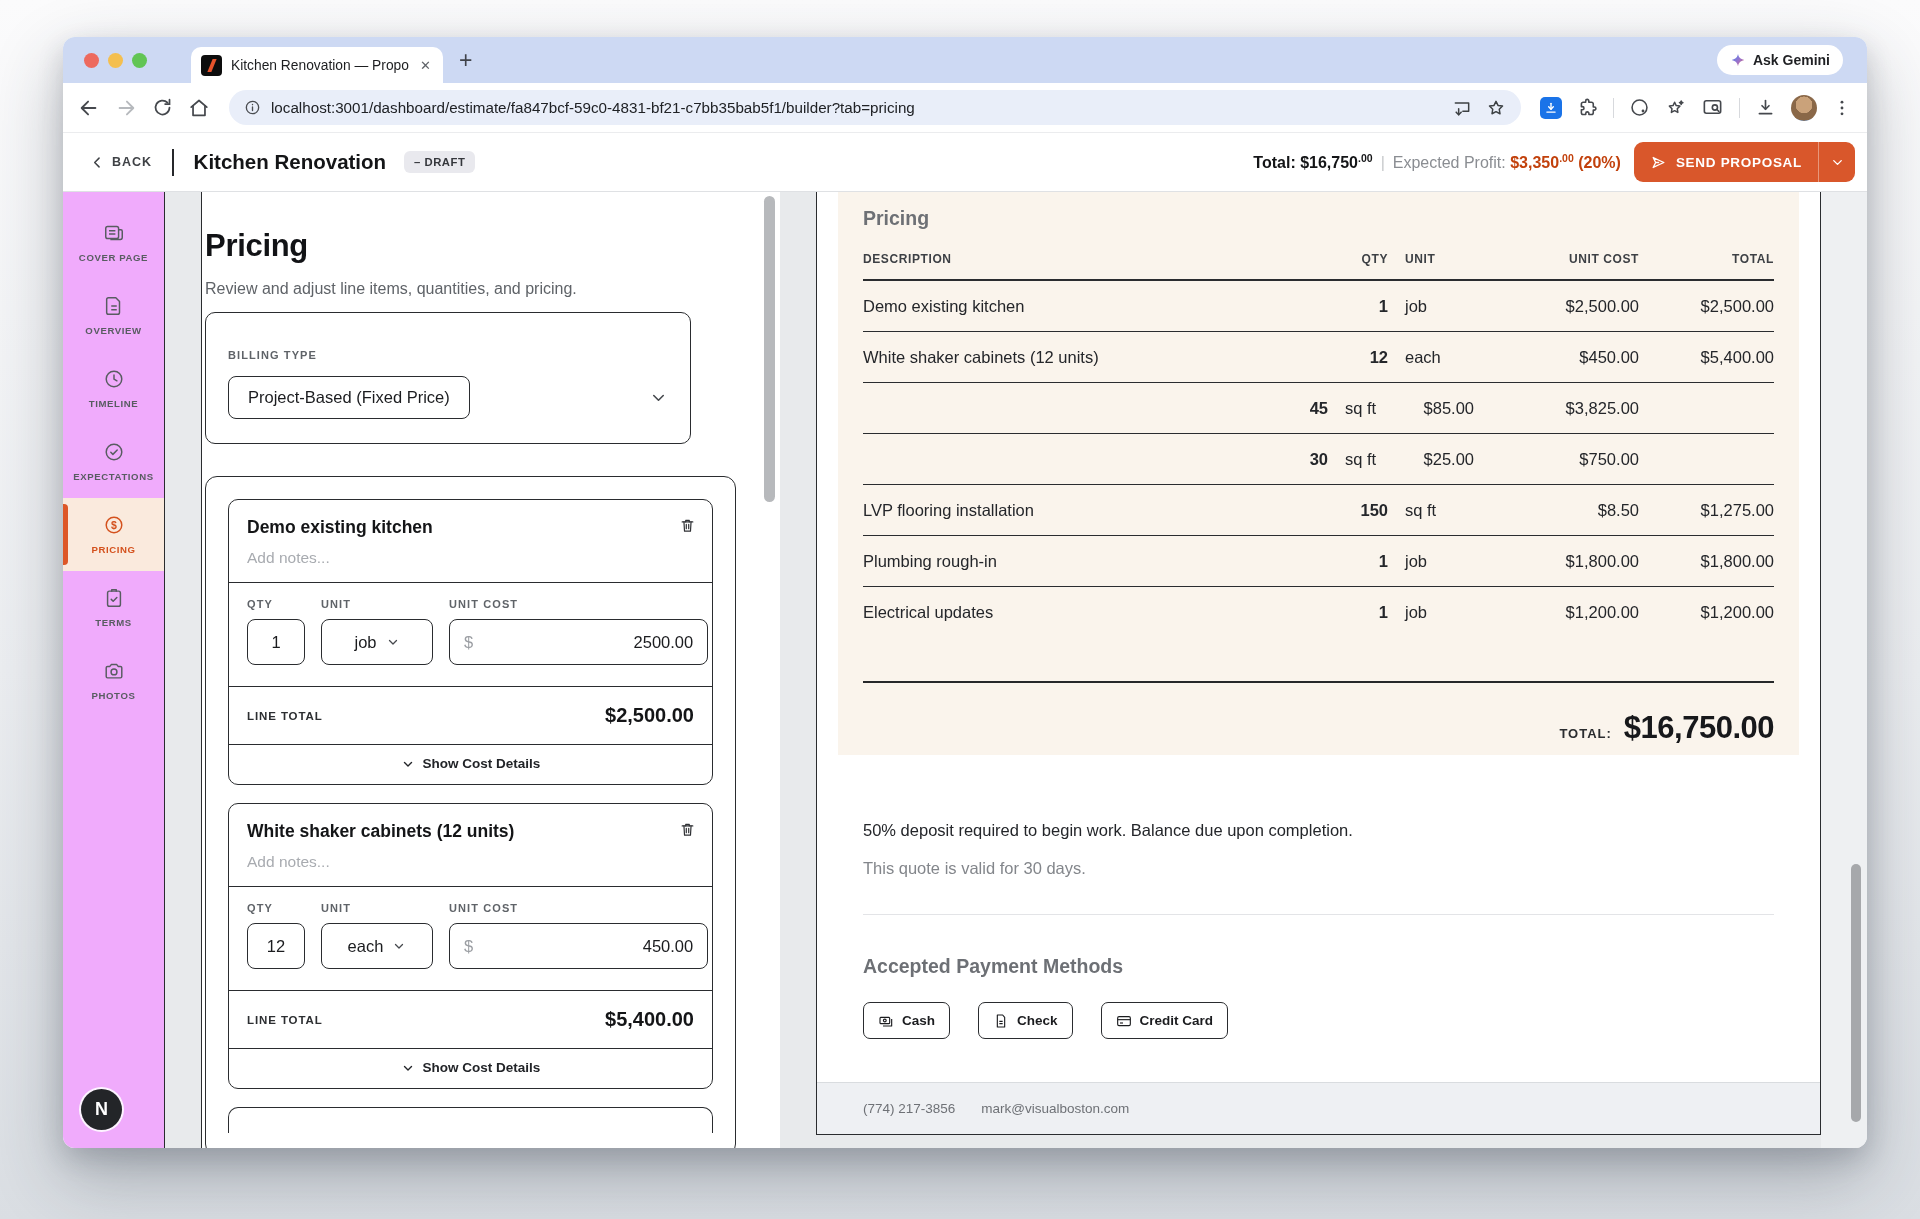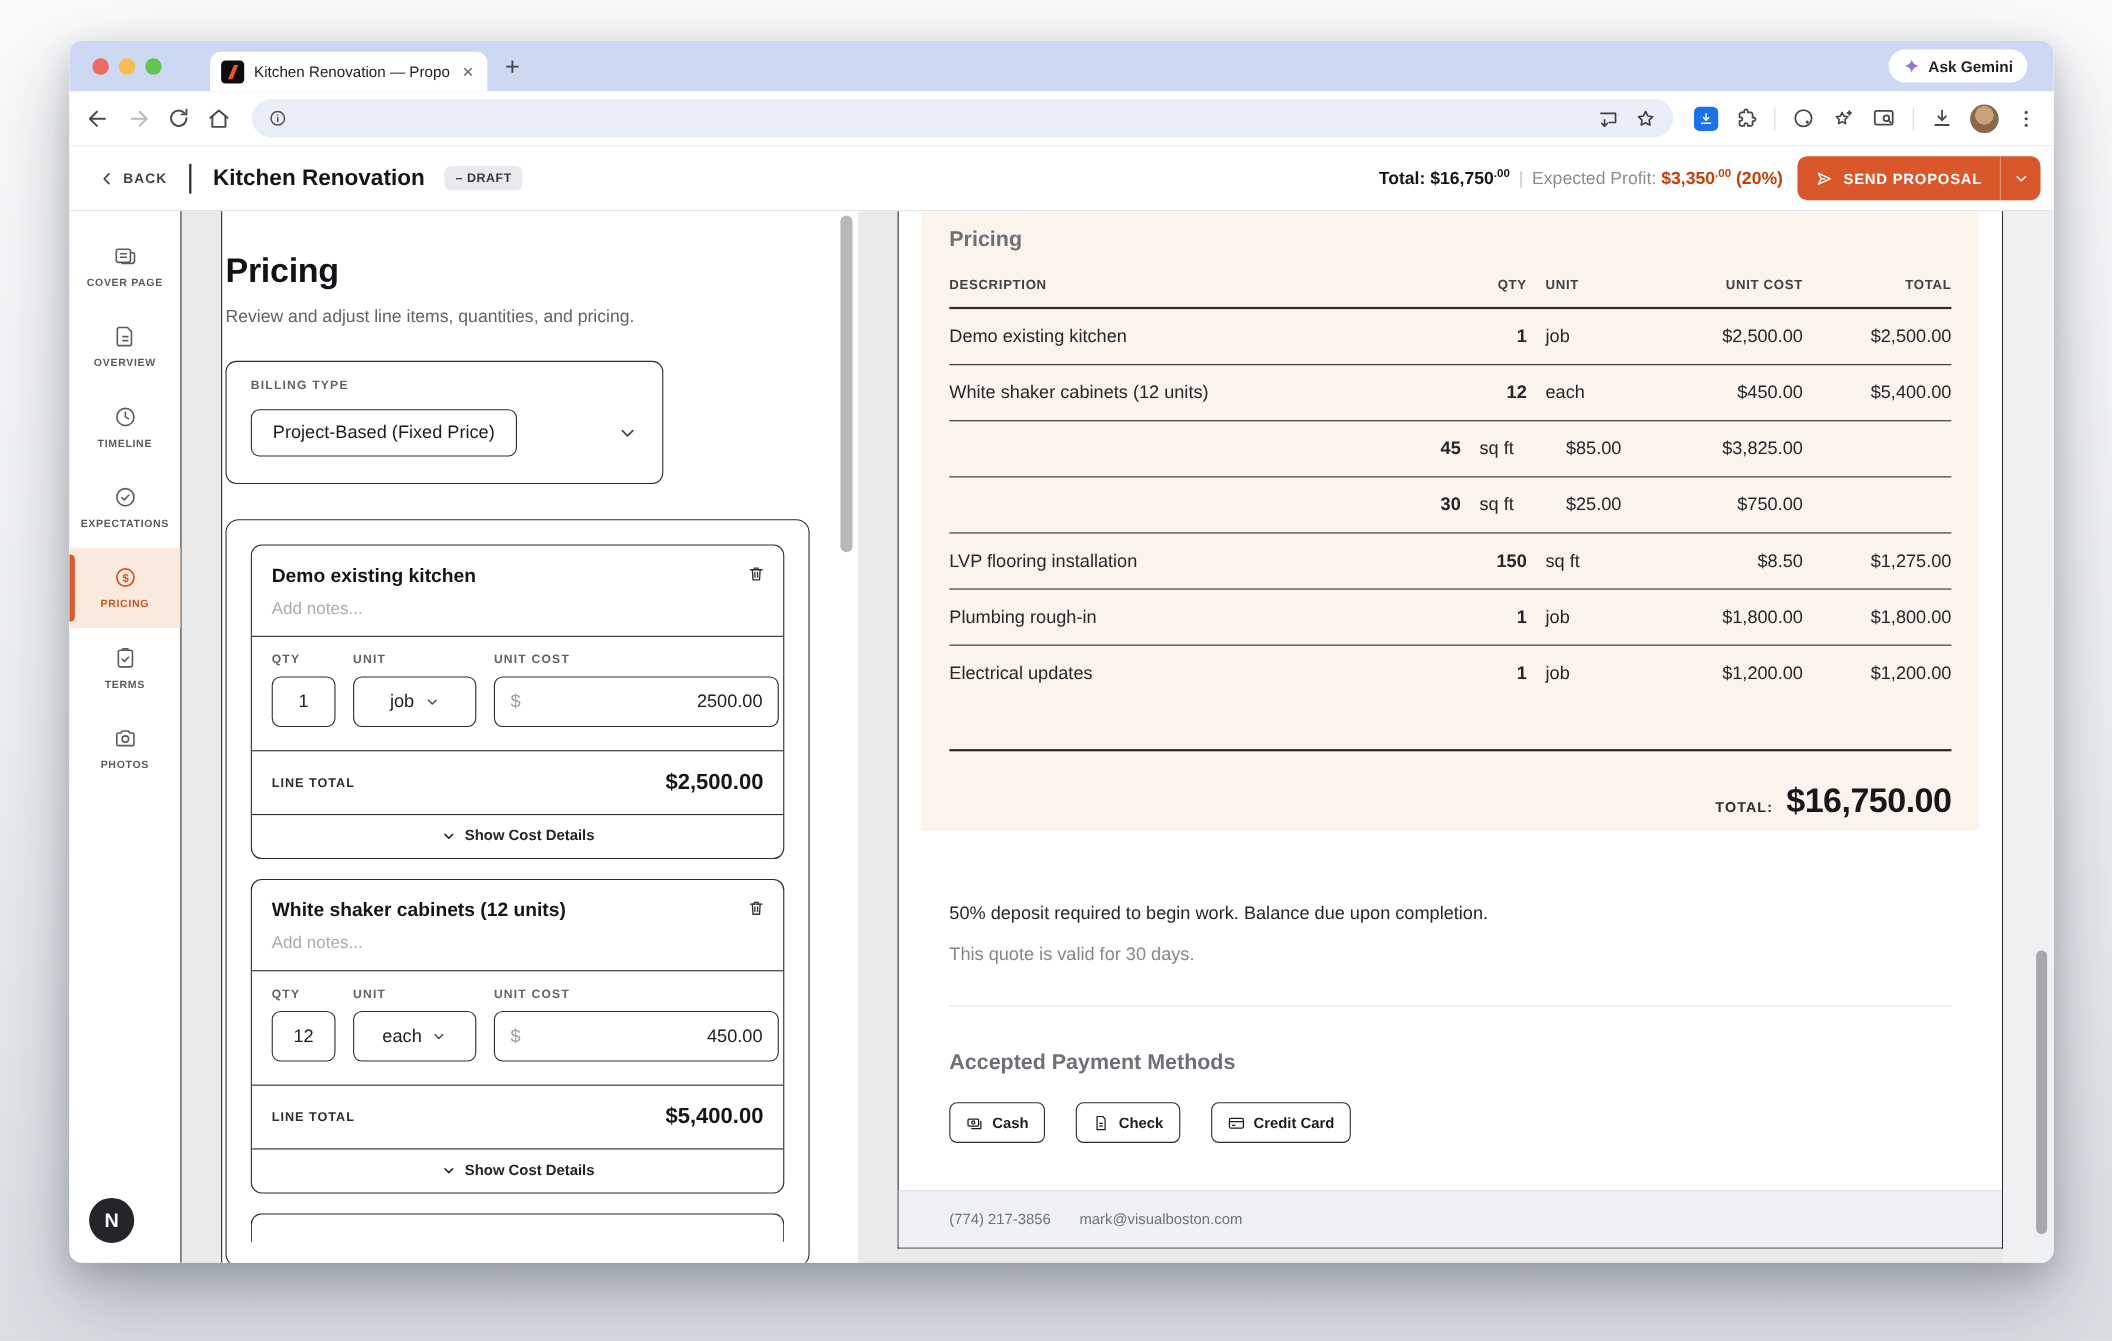--- a/index.html
+++ b/index.html
@@ -62,34 +62,34 @@
   .totals .orange { color:#c2410c; font-weight:800; }
   .send-btn { background:#d9572b; border-radius:9px; height:40px; display:flex; align-items:center; overflow:hidden; color:#fff; }
   .send-main { display:flex; align-items:center; gap:9px; padding:0 16px; font-size:13.5px; font-weight:800; letter-spacing:.7px; }
   .send-sep { width:1px; height:40px; background:rgba(255,255,255,.38); }
   .send-caret { width:36px; display:flex; align-items:center; justify-content:center; }
 
   
   .content { display:flex; height:956px; background:#e8eaec; position:relative; }
 
   
-  .sidebar { width:102px; background:#ffffff; border-right:1.5px solid #2a2c2f; padding-top:14px; display:flex; flex-direction:column; }
+  .sidebar { width:102px; background:#f0abfc; border-right:1.5px solid #2a2c2f; padding-top:14px; display:flex; flex-direction:column; }
   .nav-item { height:73px; display:flex; flex-direction:column; align-items:center; justify-content:center; gap:8px;
     color:#585c61; position:relative; }
   .nav-item .nav-label { font-size:9.6px; font-weight:700; letter-spacing:.6px; text-align:center; }
   .nav-item.active { background:#faeadd; color:#d4511d; }
   .nav-item.active:before { content:""; position:absolute; left:0; top:6px; bottom:6px; width:4.5px; background:#dd5727; border-radius:0 4px 4px 0; }
   .gutter-l { width:36px; }
   .gutter-r { width:36px; }
 
   
   .form-panel { width:579px; background:#fff; border-left:1.5px solid #2a2c2f; position:relative; padding:36px 0 0 3px; }
   .form-title { font-size:31px; font-weight:800; color:#121316; letter-spacing:-.3px; }
   .form-sub { margin-top:16px; font-size:16px; color:#5f6368; }
-  .billing-card { margin-top:30px; width:398px; border:1.5px solid #2a2c2f; border-radius:10px; padding:16px 22px 24px; }
+  .billing-card { margin-top:14px; width:486px; border:1.5px solid #2a2c2f; border-radius:10px; padding:36px 22px 24px; }
   .field-label { font-size:11px; font-weight:700; letter-spacing:1.1px; color:#5f6368; }
   .billing-row { margin-top:15px; display:flex; align-items:center; justify-content:space-between; }
   .billing-value { border:1.5px solid #2a2c2f; border-radius:8px; padding:11px 19px; font-size:16.5px; color:#1b1c1f; }
   .items-wrap { margin-top:32px; width:531px; border:1.5px solid #2a2c2f; border-radius:12px; padding:22px; display:flex; flex-direction:column; gap:18px; }
   .li-card { border:1.5px solid #2a2c2f; border-radius:10px; background:#fff; }
   .li-head { padding:17px 18px 15px; position:relative; }
   .li-name { font-size:17.5px; font-weight:700; color:#141517; }
   .li-notes { margin-top:11px; font-size:15.5px; color:#a8abb0; }
   .li-trash { position:absolute; right:16px; top:17px; color:#2f3134; }
   .li-div { border-top:1.5px solid #2a2c2f; }
@@ -195,20 +195,21 @@
     <svg class="tool-ic" width="22" height="22" viewBox="0 0 24 24" fill="none" stroke="currentColor" stroke-width="1.9" stroke-linecap="round" stroke-linejoin="round">
         <path d="M3.5 11L12 3.8 20.5 11"></path>
         <path d="M5.5 9.8V20h13V9.8"></path>
       </svg>
     <div class="urlbar">
       <svg width="17" height="17" viewBox="0 0 24 24" fill="none" stroke="#4a4d51" stroke-width="1.9" stroke-linecap="round">
           <circle cx="12" cy="12" r="8.7"></circle>
           <path d="M12 11.3v4.9"></path>
           <path d="M12 7.8v.2"></path>
         </svg>
+      <span class="url-text">localhost:3001/dashboard/estimate/fa847bcf-59c0-4831-bf21-c7bb35bab5f1/builder?tab=pricing</span>
       <span class="right">
         <svg width="20" height="20" viewBox="0 0 24 24" fill="none" stroke="#3c4043" stroke-width="1.8" stroke-linecap="round" stroke-linejoin="round">
             <path d="M4 6h16v10h-7"></path>
             <path d="M8 13v7"></path>
             <path d="M5 17l3 3 3-3"></path>
           </svg>
         <svg width="20" height="20" viewBox="0 0 24 24" fill="none" stroke="#3c4043" stroke-width="1.8" stroke-linejoin="round">
             <path d="M12 4l2.4 4.9 5.4.8-3.9 3.8.9 5.4-4.8-2.5-4.8 2.5.9-5.4L4.2 9.7l5.4-.8z"></path>
           </svg>
       </span>

